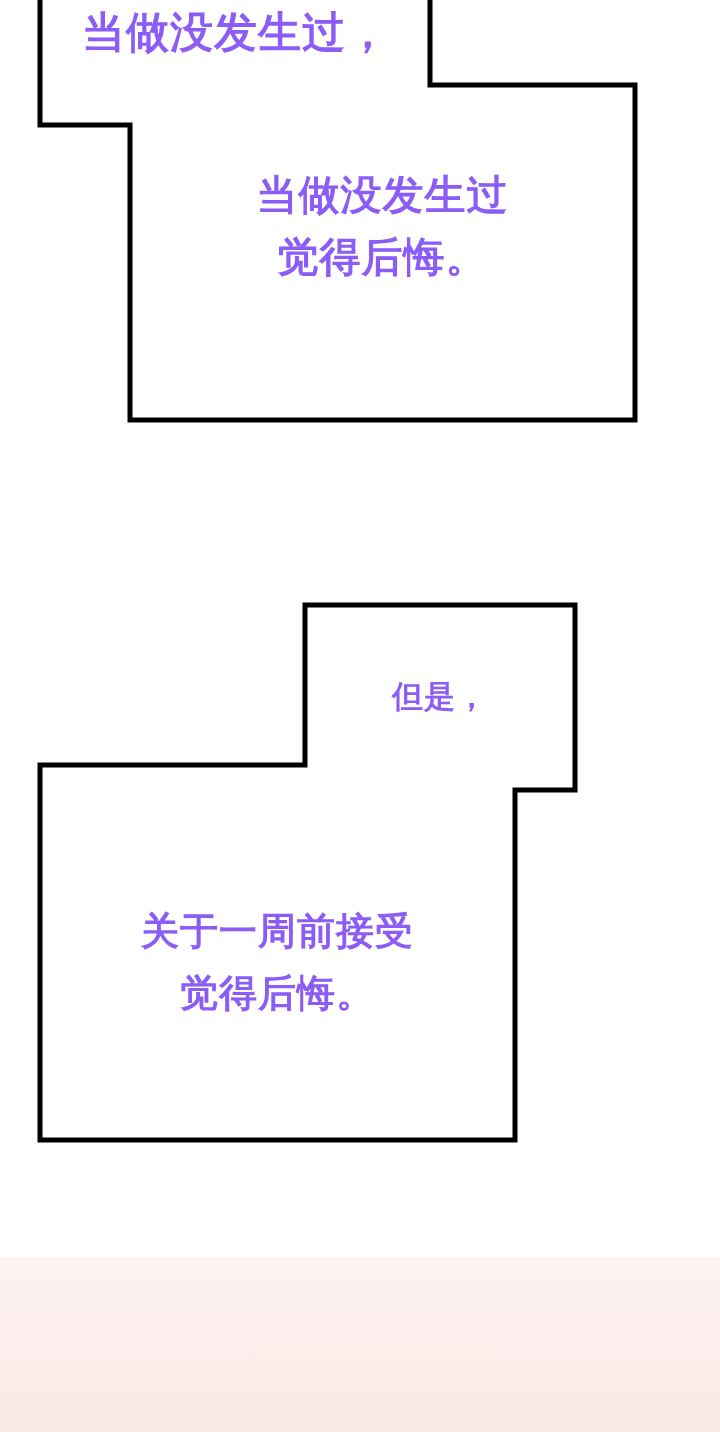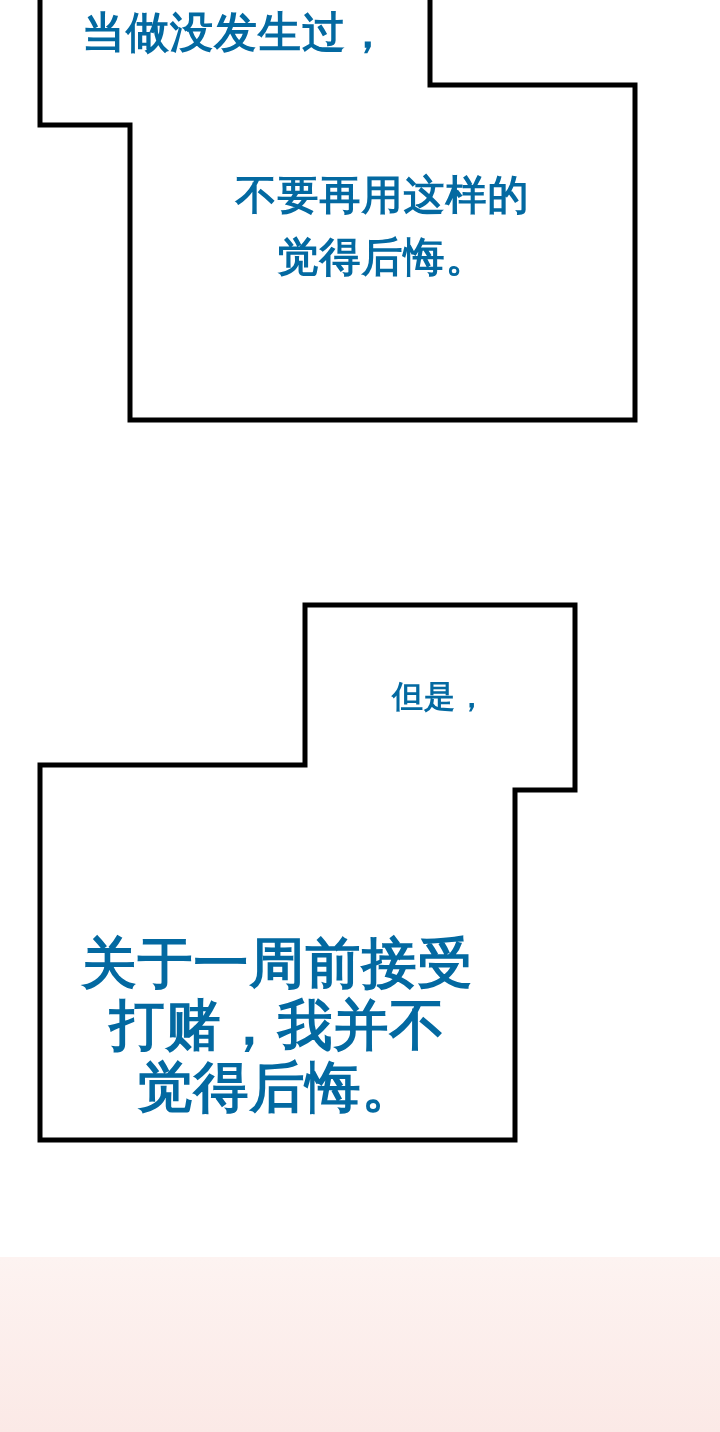--- a/index.html
+++ b/index.html
@@ -18,21 +18,21 @@
   .bubble-svg {
     position: absolute;
     left: 0;
     top: 0;
     width: 720px;
     height: 1432px;
     pointer-events: none;
   }
   .speech-text {
     position: absolute;
-    color: #0369a1;
+    color: #8b5cf6;
     font-weight: 700;
     text-align: center;
     letter-spacing: 1px;
   }
   .speech-text .line {
     display: block;
   }
   .txt-1 {
     left: 40px;
     top: 4px;
@@ -49,23 +49,23 @@
   }
   .txt-3 {
     left: 305px;
     top: 666px;
     width: 270px;
     font-size: 31px;
     line-height: 62px;
   }
   .txt-4 {
     left: 40px;
-    top: 932px;
+    top: 900px;
     width: 475px;
-    font-size: 55px;
+    font-size: 38px;
     line-height: 62px;
   }
   .footer-tint {
     position: absolute;
     left: 0;
     bottom: 0;
     width: 720px;
     height: 175px;
     background: linear-gradient(180deg, #fdf3f1 0%, #fbe9e6 100%);
   }
@@ -82,27 +82,26 @@
     <path d="M 40 -10 L 40 125 L 130 125 L 130 420 L 635 420 L 635 85 L 430 85 L 430 -10 Z" fill="#ffffff" stroke="#000000" stroke-width="5"></path>
 
     <path d="M 305 605 L 575 605 L 575 790 L 515 790 L 515 1140 L 40 1140 L 40 765 L 305 765 Z" fill="#ffffff" stroke="#000000" stroke-width="5"></path>
   </svg>
 
   <div class="speech-text txt-1">
     <span class="line">当做没发生过，</span>
   </div>
 
   <div class="speech-text txt-2">
-    <span class="line">不要再用这样的</span>
+    <span class="line">当做没发生过</span>
     <span class="line">觉得后悔。</span>
   </div>
 
   <div class="speech-text txt-3">
     <span class="line">但是，</span>
   </div>
 
   <div class="speech-text txt-4">
     <span class="line">关于一周前接受</span>
-    <span class="line">打赌，我并不</span>
     <span class="line">觉得后悔。</span>
   </div>
 
 </div>
 
 </body></html>

